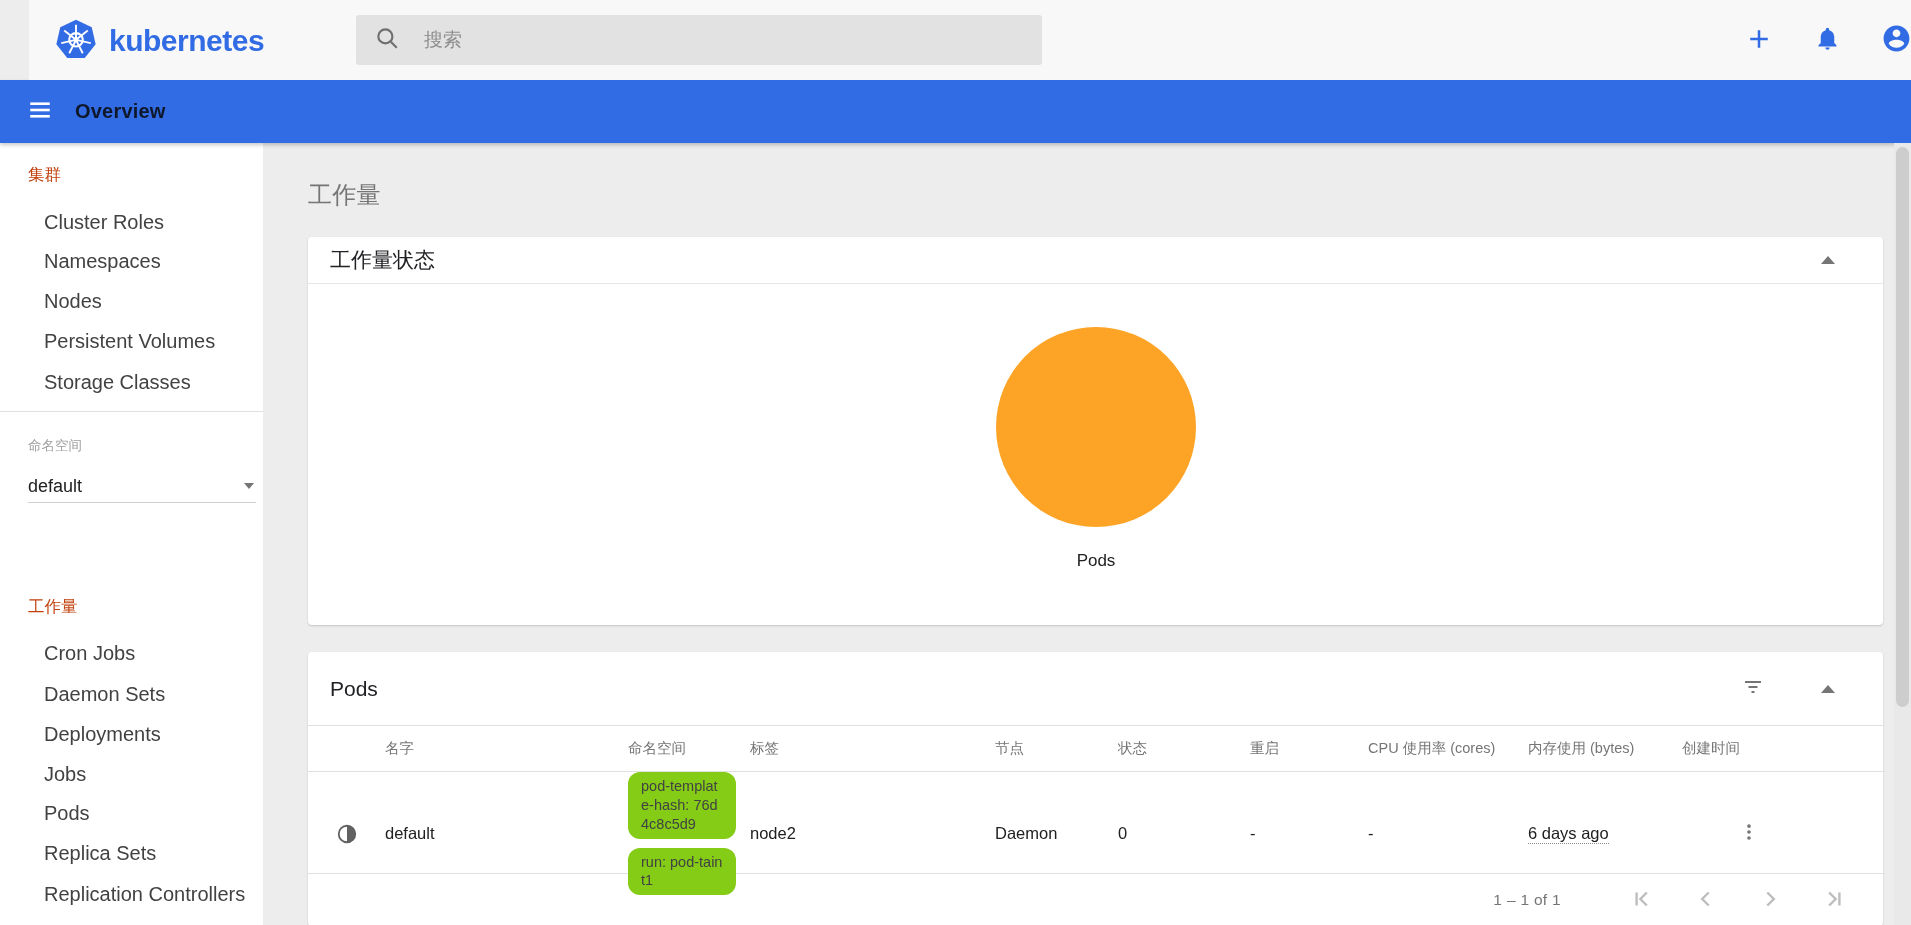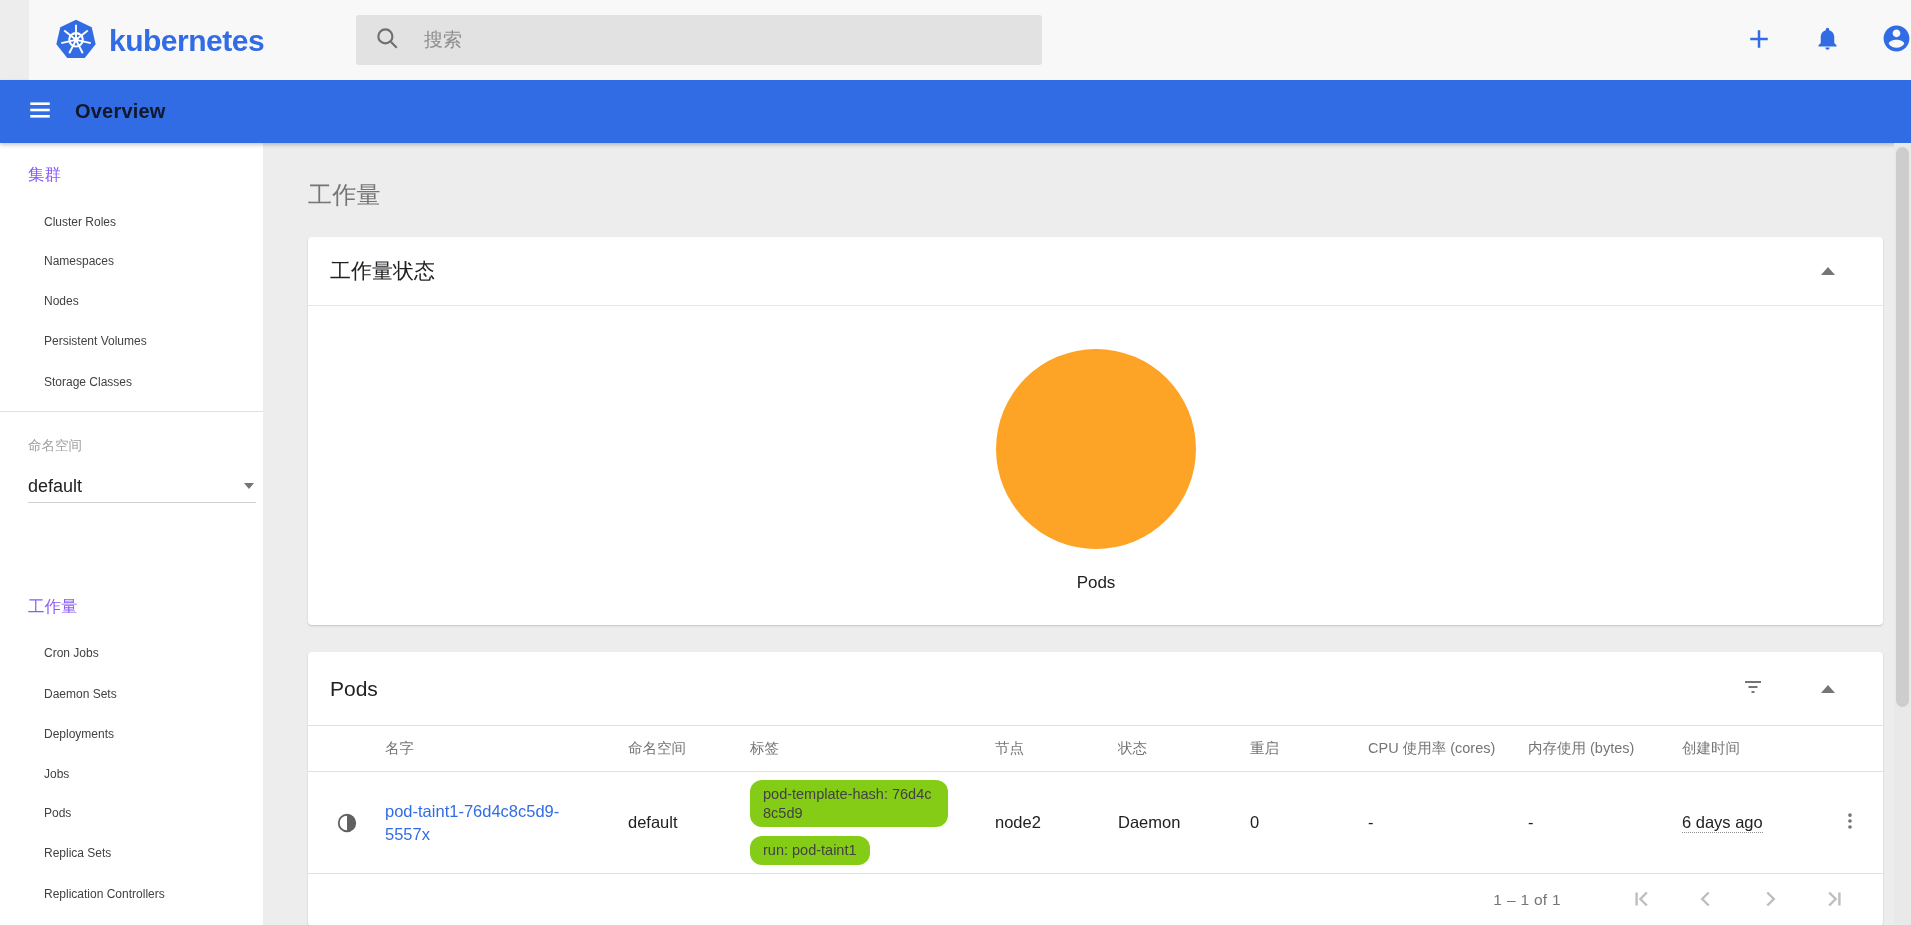--- a/index.html
+++ b/index.html
@@ -17,38 +17,38 @@
   .top-actions { position: absolute; right: 26px; top: 0; height: 80px; display: flex; align-items: center; gap: 36px; }
   .icon-btn { background: none; border: none; cursor: pointer; display: flex; align-items: center; justify-content: center; padding: 2px; }
 
   
   .app-bar { position: absolute; left: 0; top: 80px; width: 1911px; height: 63px; background: #326ce5; display: flex; align-items: center; z-index: 4; box-shadow: 0 2px 4px rgba(0,0,0,0.22); }
   .menu-btn { background: none; border: none; cursor: pointer; margin-left: 27px; display: flex; }
   .app-bar-title { color: #0f172a; font-size: 20px; font-weight: bold; margin-left: 22px; letter-spacing: 0.2px; }
 
   
   .sidebar { position: absolute; left: 0; top: 143px; width: 263px; bottom: 0; background: #ffffff; z-index: 2; }
-  .snav { position: absolute; height: 26px; line-height: 26px; font-size: 12px; white-space: nowrap; }
-  .s-section { left: 28px; color: #8b5cf6; font-size: 16.5px; }
+  .snav { position: absolute; height: 26px; line-height: 26px; font-size: 20px; white-space: nowrap; }
+  .s-section { left: 28px; color: #c2410c; font-size: 16.5px; }
   .s-item { left: 44px; color: #424242; cursor: pointer; }
   .s-divider { position: absolute; left: 0; width: 263px; height: 1px; background: #e0e0e0; }
   .s-nslabel { left: 28px; color: #9e9e9e; font-size: 13.5px; }
   .s-select { left: 28px; color: #212121; font-size: 18px; cursor: pointer; width: 210px; }
   .s-underline { position: absolute; left: 28px; width: 228px; height: 1px; background: #cfcfcf; }
   .s-caret { position: absolute; left: 244px; width: 0; height: 0; border-left: 5px solid transparent; border-right: 5px solid transparent; border-top: 6px solid #757575; }
   .s-active { position: absolute; left: 12px; width: 251px; height: 56px; background: #ededed; display: flex; align-items: center; cursor: pointer; }
   .s-active span { margin-left: 16px; color: #326ce5; font-size: 16.5px; }
 
   
   .content { position: absolute; left: 263px; top: 143px; right: 0; bottom: 0; padding: 36px 28px 0 45px; overflow: hidden; }
   .page-title { font-size: 24px; font-weight: normal; color: #757575; letter-spacing: 0.3px; }
   .card { background: #ffffff; border-radius: 4px; box-shadow: 0 1px 2px rgba(0,0,0,0.18); width: 1575px; position: relative; }
   .card-status { margin-top: 26px; height: 388px; }
   .card-head { position: relative; display: flex; align-items: center; }
-  .card-status .card-head { height: 69px; border-bottom: 1px solid #e6e6e6; }
+  .card-status .card-head { height: 47px; border-bottom: 1px solid #e6e6e6; }
   .card-title { margin-left: 22px; font-size: 21px; color: #202124; }
   .caret-up { position: absolute; right: 48px; width: 0; height: 0; border-left: 7px solid transparent; border-right: 7px solid transparent; border-bottom: 8px solid #757575; cursor: pointer; }
   .chart-area { position: relative; height: 330px; }
   .pie { position: absolute; left: 688px; top: 43px; width: 200px; height: 200px; border-radius: 50%; background: #fda426; }
   .pie-label { position: absolute; left: 688px; top: 267px; width: 200px; text-align: center; font-size: 17px; color: #212121; }
 
   
   .card-pods { margin-top: 27px; height: 274px; }
   .card-pods .card-head { height: 74px; border-bottom: 1px solid #e0e0e0; }
   .filter-btn { position: absolute; right: 118px; background: none; border: none; cursor: pointer; display: flex; }
@@ -214,21 +214,20 @@
       <div></div>
     </div>
 
     <div class="tgrid trow">
       <div class="cell-icon">
         <svg width="22" height="22" viewBox="0 0 24 24">
           <circle cx="12" cy="12" r="9" fill="none" stroke="#616161" stroke-width="2"></circle>
           <path d="M12 3 A9 9 0 0 1 12 21 Z" fill="#616161"></path>
         </svg>
       </div>
-      <div><a class="pod-link">pod-taint1-76d4c8c5d9-5557x</a></div>
       <div>default</div>
       <div class="chips">
         <span class="chip">pod-template-hash: 76d4c8c5d9</span>
         <span class="chip">run: pod-taint1</span>
       </div>
       <div>node2</div>
       <div>Daemon</div>
       <div>0</div>
       <div>-</div>
       <div>-</div>

